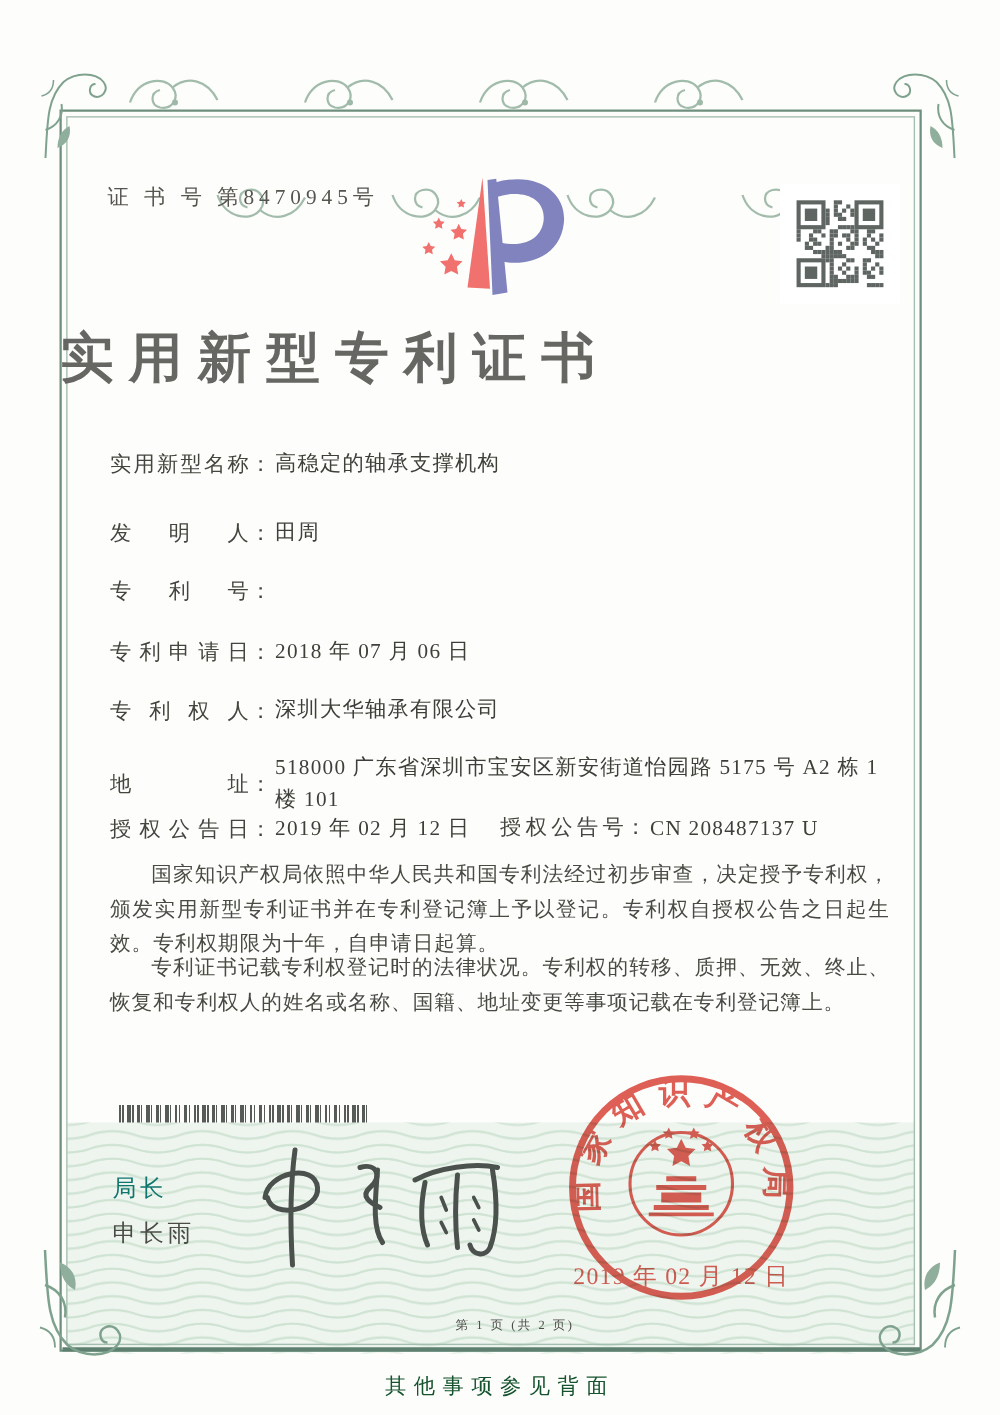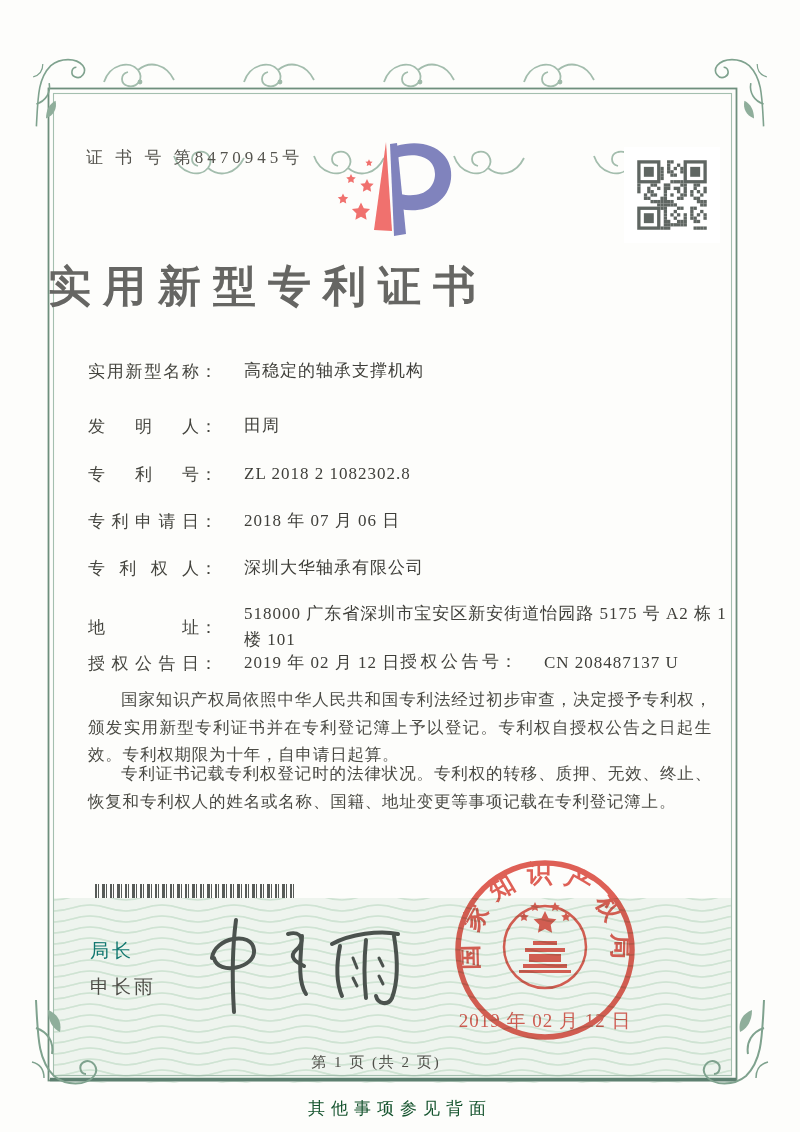--- a/index.html
+++ b/index.html
@@ -5,35 +5,35 @@
   html,body{margin:0;padding:0;background:#ffffff;}
   .page{position:relative;width:800px;height:1132px;background:#fdfdfb;overflow:hidden;
         font-family:"Liberation Serif","DejaVu Serif",serif;color:#44443f;}
   .abs{position:absolute;}
   .cert-no{left:86px;top:146px;font-size:17px;letter-spacing:4px;color:#55544e;}
   .title{left:48px;top:258px;width:690px;font-size:43px;letter-spacing:12px;
          color:#666663;font-weight:600;}
   .field-row{left:88px;width:640px;display:flex;align-items:center;font-size:17px;letter-spacing:1px;}
   .lbl{display:inline-block;width:112px;text-align:justify;text-align-last:justify;color:#45453f;flex:0 0 auto;}
   .colon{flex:0 0 auto;color:#45453f;margin-right:2px;}
-  .val{color:#3f3f3a;max-width:500px;line-height:26px;margin-left:24px;}
+  .val{color:#3f3f3a;max-width:500px;line-height:26px;}
   .grant-right{position:absolute;left:312px;top:0;display:flex;}
   .grant-right .lbl{width:100px;}
   .para{left:88px;width:624px;font-size:16.5px;line-height:27.5px;letter-spacing:0.8px;
         text-indent:2em;color:#4a4a44;text-align:justify;}
   .barcode{left:95px;top:884px;width:201px;height:14px;
      background:
        repeating-linear-gradient(90deg,#575b58 0 2px,transparent 2px 3px,#575b58 3px 4px,transparent 4px 7px,
        #575b58 7px 10px,transparent 10px 11px,#575b58 11px 12px,transparent 12px 15px);}
   .role{left:90px;top:938px;font-size:19px;letter-spacing:3px;color:#0f766e;
         font-family:"Liberation Sans","DejaVu Sans",sans-serif;}
   .signer{left:90px;top:974px;font-size:19px;letter-spacing:3px;color:#4c4c46;
         font-family:"Liberation Sans","DejaVu Sans",sans-serif;}
-  .pageinfo{left:48px;top:1053px;width:656px;text-align:center;font-size:15px;
-        letter-spacing:2px;color:#4e4e48;}
+  .pageinfo{left:48px;top:1053px;width:656px;text-align:center;font-size:10px;
+        letter-spacing:2px;color:#4e4e48;padding-left:36px;}
   .backnote{left:0;top:1097px;width:800px;text-align:center;font-size:17px;
         letter-spacing:6px;color:#14532d;}
   svg{display:block;}
 </style>
 </head>
 <body>
 
 <div class="page">
 
   <svg class="abs" width="800" height="1132" viewBox="0 0 800 1132" style="left:0;top:0">
@@ -245,21 +245,20 @@
     <span class="val">高稳定的轴承支撑机构</span>
   </div>
   <div class="abs field-row" style="top:413px">
     <span class="lbl">发明人</span>
       <span class="colon">：</span>
     <span class="val">田周</span>
   </div>
   <div class="abs field-row" style="top:461px">
     <span class="lbl">专利号</span>
       <span class="colon">：</span>
-    <span class="val">ZL 2018 2 1082302.8</span>
   </div>
   <div class="abs field-row" style="top:508px">
     <span class="lbl">专利申请日</span>
       <span class="colon">：</span>
     <span class="val">2018 年 07 月 06 日</span>
   </div>
   <div class="abs field-row" style="top:555px">
     <span class="lbl">专利权人</span>
       <span class="colon">：</span>
     <span class="val">深圳大华轴承有限公司</span>

